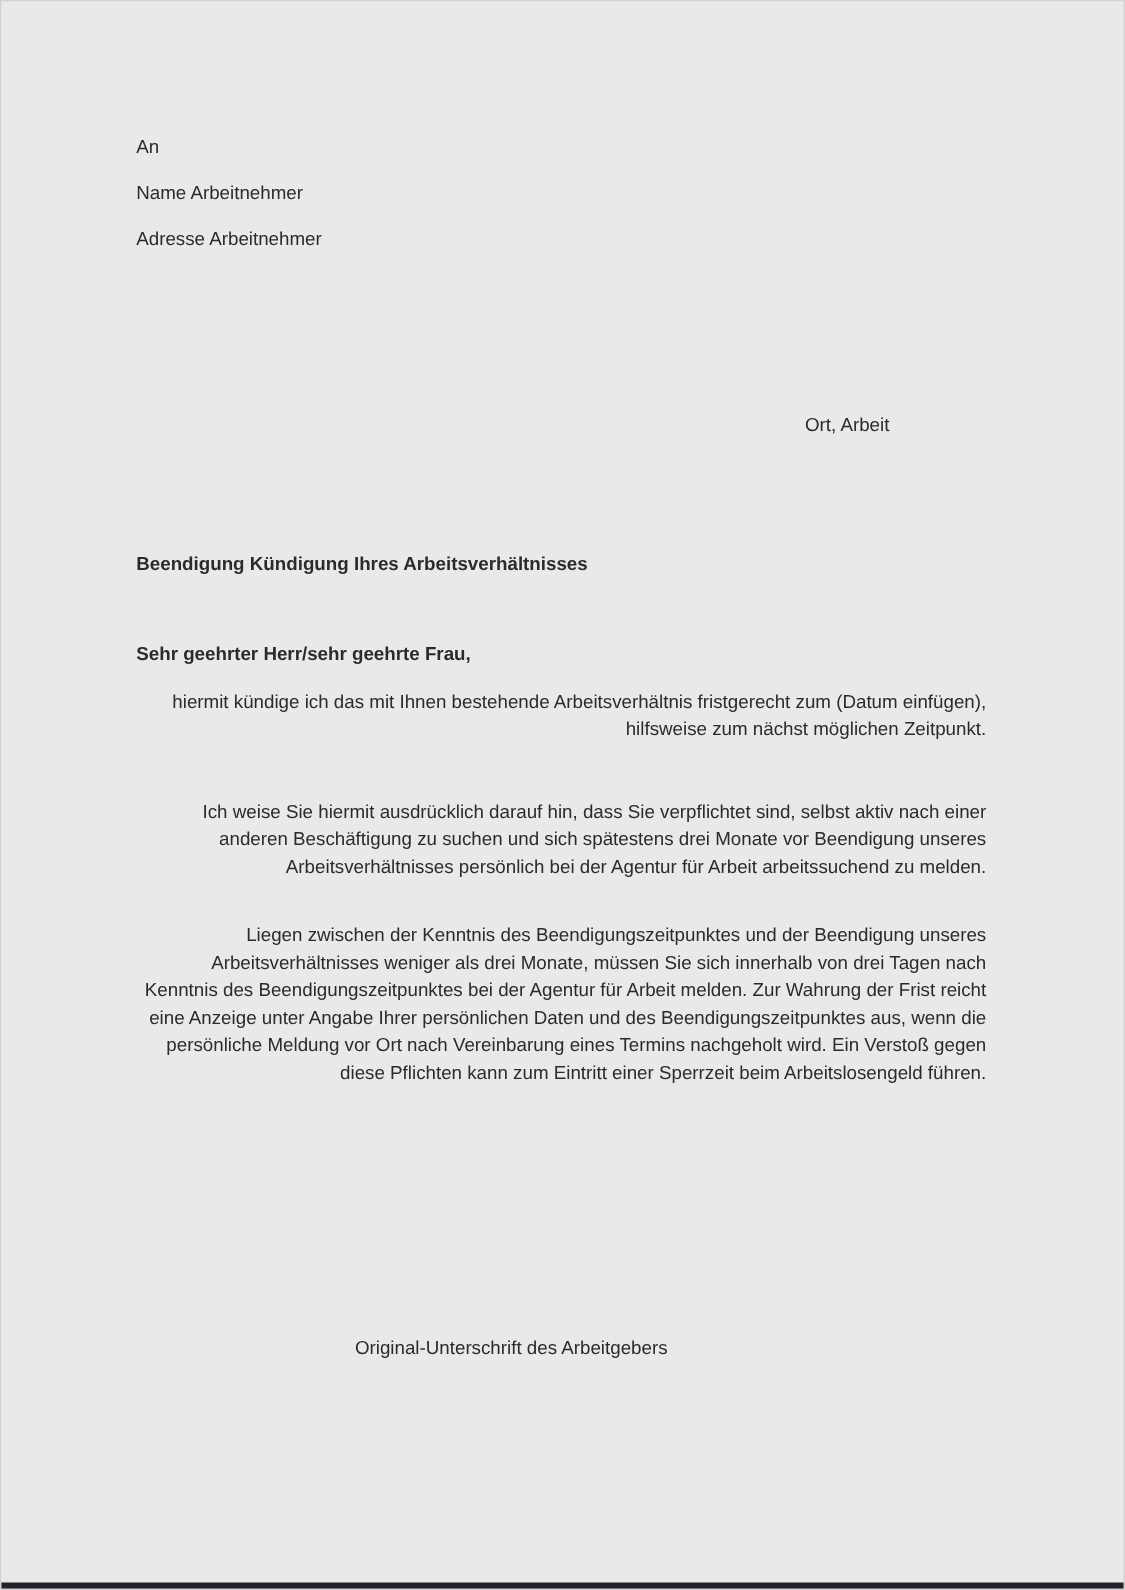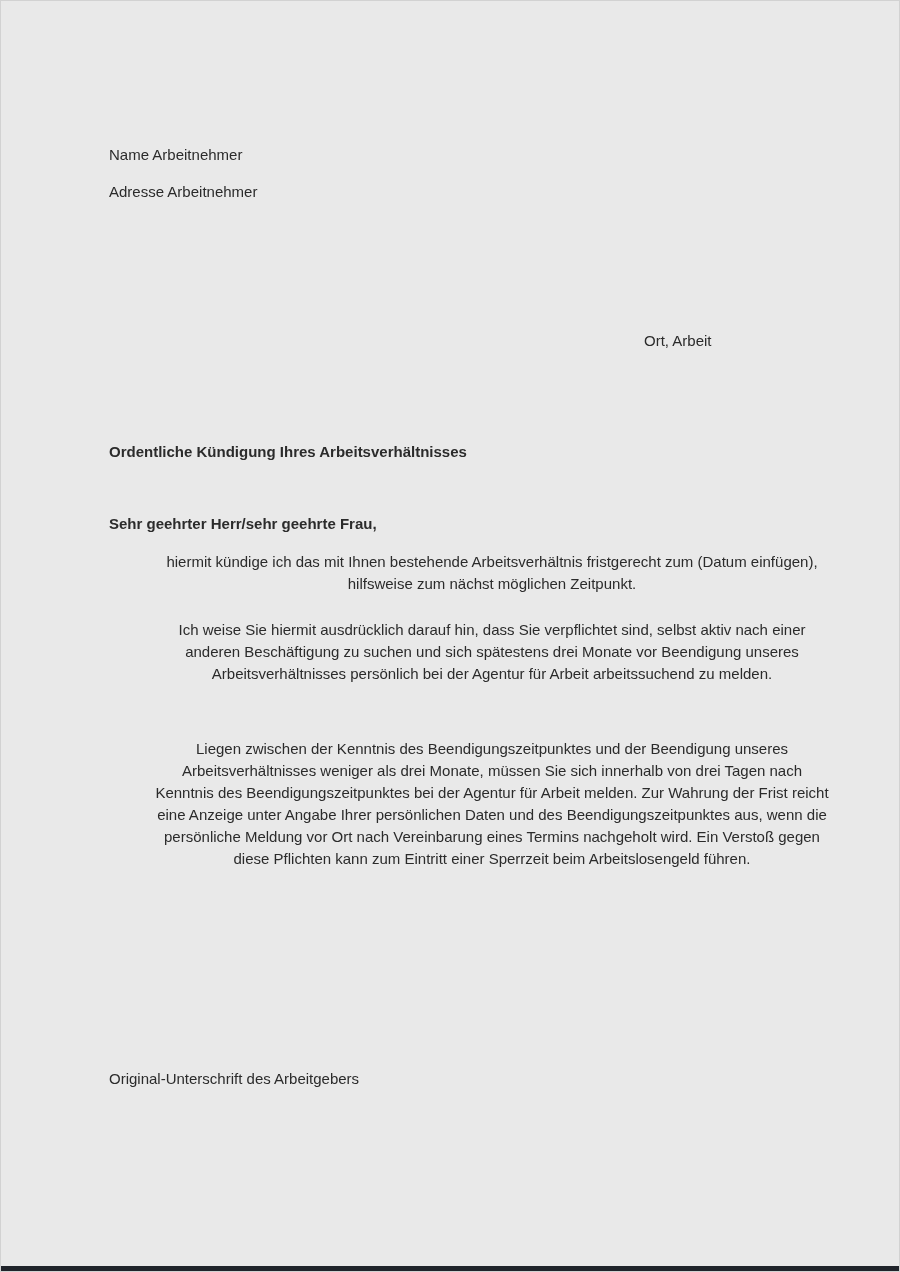--- a/index.html
+++ b/index.html
@@ -29,28 +29,27 @@
   .subject {
     left: 108px;
     top: 440px;
     font-weight: bold;
     width: 700px;
   }
   .greeting { left: 108px; top: 512px; width: 700px; font-weight: bold; }
   .para {
     left: 108px;
     width: 680px;
-    text-align: center;
-    margin-left: 43px;
+    text-align: right;
   }
   .para-1 { top: 550px; }
-  .para-2 { top: 618px; }
+  .para-2 { top: 638px; }
   .para-3 { top: 737px; }
   .closing { left: 108px; top: 993px; width: 500px; }
-  .signature-line { left: 108px; top: 1067px; width: 600px; }
+  .signature-line { left: 108px; top: 1067px; width: 600px; text-align: center; }
   .watermark {
     left: 38px;
     top: 1284px;
     font-size: 13px;
     line-height: 10px;
     color: #c6c6c6;
     letter-spacing: 0.5px;
   }
   .bottom-bar {
     position: absolute;
@@ -59,28 +58,29 @@
     width: 100%;
     height: 5px;
     background: #20242b;
   }
 </style>
 </head>
 <body>
 
 <div class="page">
 
+  <div class="abs recipient-line line-an">An</div>
 
   <div class="abs recipient-line line-address">Adresse Arbeitnehmer</div>
 
   <div class="abs recipient-line line-name">Name Arbeitnehmer</div>
 
   <div class="abs date-line">Ort, Arbeit</div>
 
-  <div class="abs subject">Ordentliche Kündigung Ihres Arbeitsverhältnisses</div>
+  <div class="abs subject">Beendigung Kündigung Ihres Arbeitsverhältnisses</div>
 
   <div class="abs greeting">Sehr geehrter Herr/sehr geehrte Frau,</div>
 
   <div class="abs para para-1">hiermit kündige ich das mit Ihnen bestehende Arbeitsverhältnis fristgerecht zum (Datum einfügen), hilfsweise zum nächst möglichen Zeitpunkt.</div>
 
   <div class="abs para para-2">Ich weise Sie hiermit ausdrücklich darauf hin, dass Sie verpflichtet sind, selbst aktiv nach einer anderen Beschäftigung zu suchen und sich spätestens drei Monate vor Beendigung unseres Arbeitsverhältnisses persönlich bei der Agentur für Arbeit arbeitssuchend zu melden.</div>
 
   <div class="abs para para-3">Liegen zwischen der Kenntnis des Beendigungszeitpunktes und der Beendigung unseres Arbeitsverhältnisses weniger als drei Monate, müssen Sie sich innerhalb von drei Tagen nach Kenntnis des Beendigungszeitpunktes bei der Agentur für Arbeit melden. Zur Wahrung der Frist reicht eine Anzeige unter Angabe Ihrer persönlichen Daten und des Beendigungszeitpunktes aus, wenn die persönliche Meldung vor Ort nach Vereinbarung eines Termins nachgeholt wird. Ein Verstoß gegen diese Pflichten kann zum Eintritt einer Sperrzeit beim Arbeitslosengeld führen.</div>
 
 

